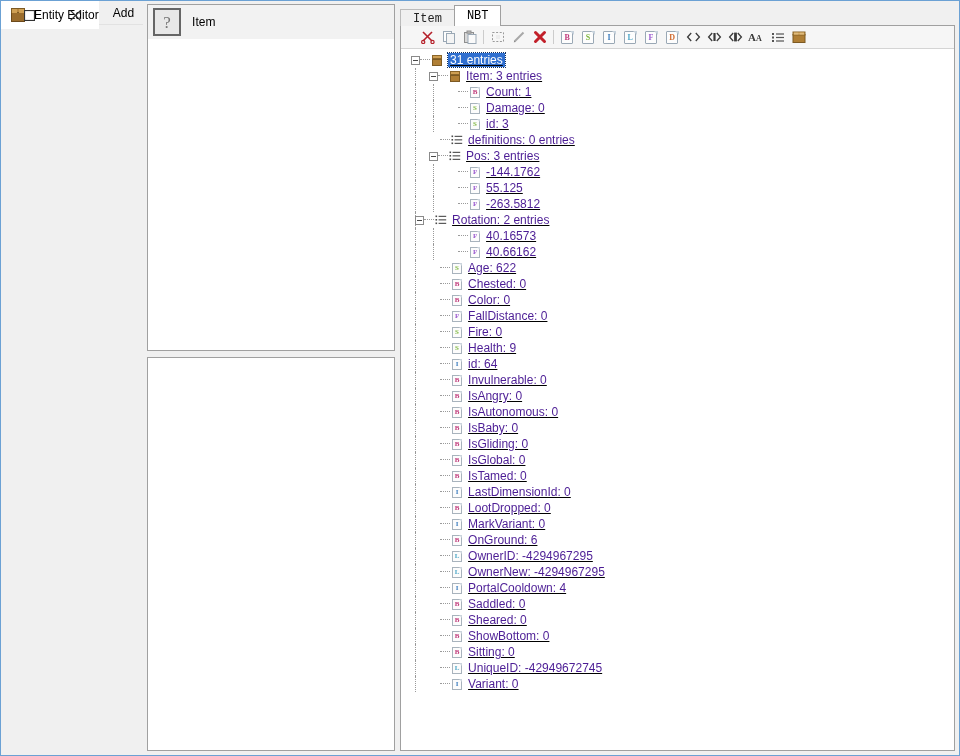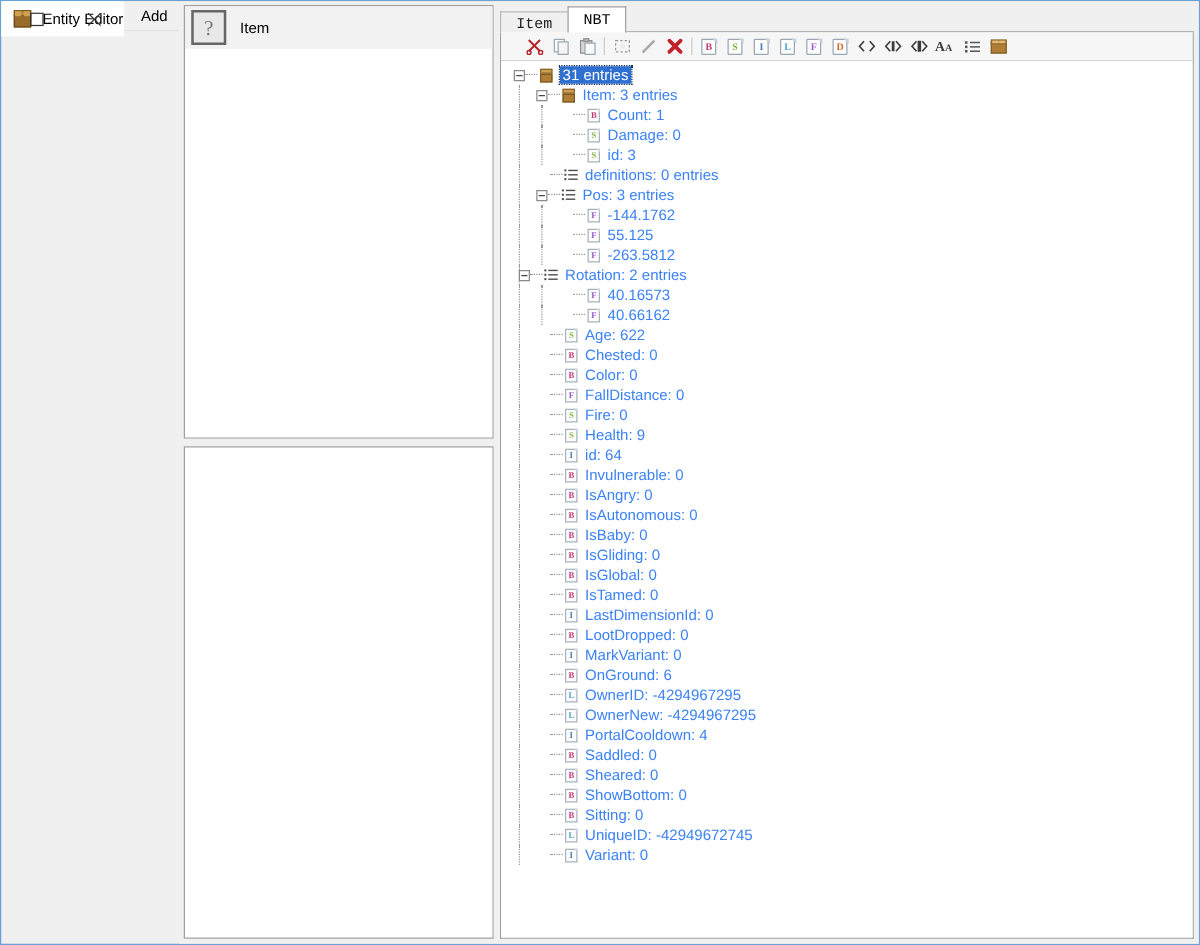--- a/index.html
+++ b/index.html
@@ -281,20 +281,21 @@
     line-height: 9px;
   }
 
   
   #tree {
     flex: 1;
     overflow: hidden;
     background: #ffffff;
     padding-top: 3px;
     position: relative;
+    text-decoration: underline;
   }
   .tnode {
     display: flex;
     align-items: center;
     height: 16px;
     position: relative;
     white-space: nowrap;
   }
   .twist {
     width: 9px; height: 9px;
@@ -320,21 +321,21 @@
   }
   .guide {
     position: absolute;
     top: 0;
     width: 1px; height: 16px;
     border-left: 1px dotted #9a9a9a;
   }
   .tlabel {
     margin-left: 5px;
     font-size: 12px;
-    color: #3b82f6;
+    color: #4c1d95;
     line-height: 14px;
   }
   .tlabel.sel {
     background: #2f6fd0;
     color: #ffffff;
     padding: 0 2px;
     outline: 1px dotted #13315c;
   }
 
   

